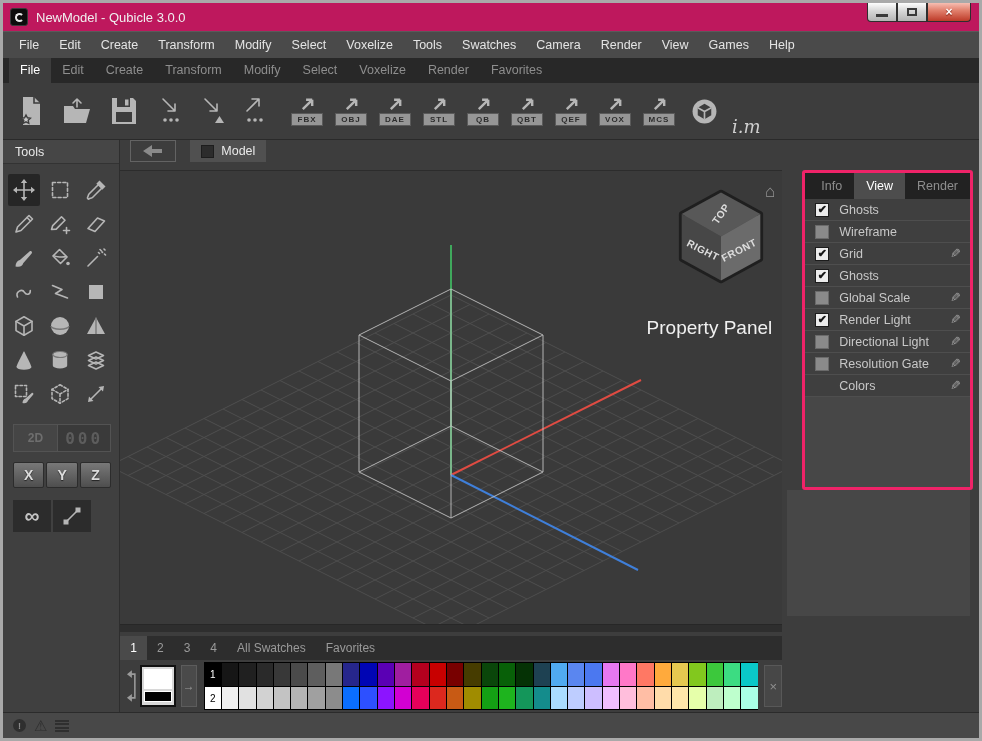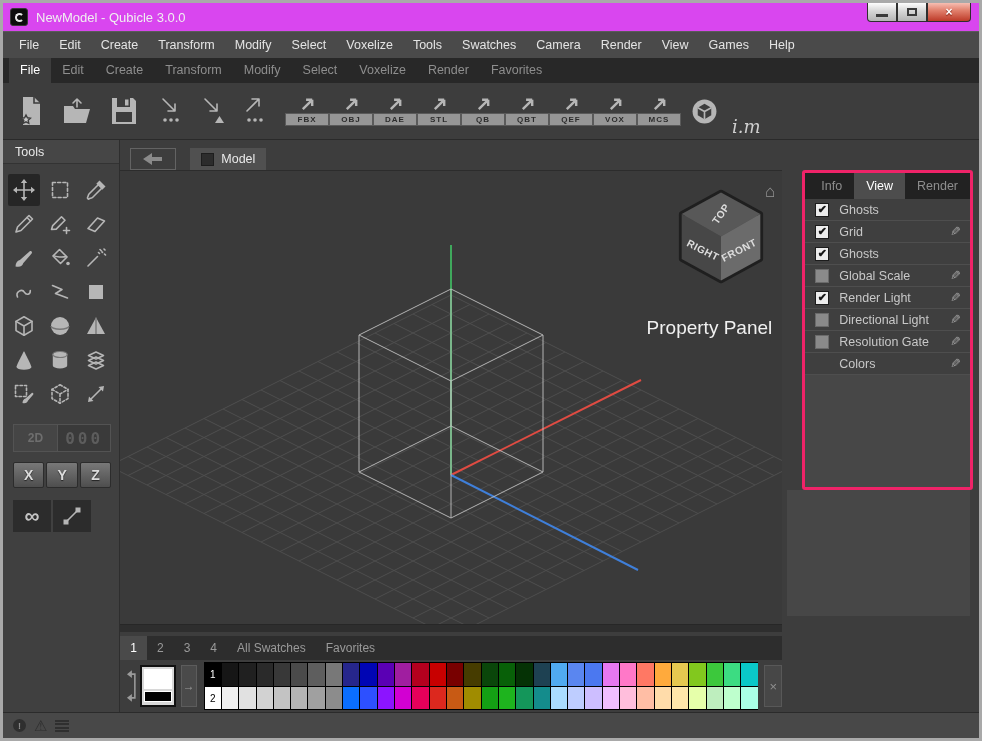--- a/index.html
+++ b/index.html
@@ -2,21 +2,21 @@
 <html><head>
 <meta charset="utf-8">
 <style>
   * { margin:0; padding:0; box-sizing:border-box; }
   html,body { width:982px; height:741px; background:#6d6d6d; overflow:hidden;
               font-family:"Liberation Sans", sans-serif; }
   .win { width:982px; height:741px; border:3px solid #a9a9a9; outline:1px solid #5c5c5c;
          background:#3d3d3d; display:flex; flex-direction:column; }
 
   
-  .titlebar { height:28px; background:#d946ef; display:flex; align-items:center;
+  .titlebar { height:28px; background:#be185d; display:flex; align-items:center;
               padding-left:7px; position:relative; flex:0 0 28px; }
   .appicon { width:18px; height:18px; background:#0d0d0d; border:1px solid #3a3a3a;
              border-radius:3px; display:flex; align-items:center; justify-content:center; }
   .appicon i { display:block; width:9px; height:9px; border:2px solid #e8e8e8; border-radius:50%;
                border-right-color:transparent; }
   .title { color:#f0f0f0; font-size:13px; margin-left:8px; }
   .wincontrols { position:absolute; top:0; right:8px; display:flex; }
   .wbtn { height:19px; border:1px solid #2e2e2e; border-top:none; display:flex;
           align-items:center; justify-content:center; }
   .wbtn.mn, .wbtn.mx { width:30px; background:linear-gradient(#fdfdfd,#d6d6d6 45%,#b4b4b4); }
@@ -37,21 +37,21 @@
   .ribbon span.active { background:#3d3d3d; color:#fff; }
 
   
   .toolbar { height:57px; background:#3d3d3d; border-bottom:1px solid #2a2a2a; display:flex;
              align-items:center; padding:0 14px; flex:0 0 57px; }
   .tb-group { display:flex; align-items:center; gap:16px; }
   .tb-gap { width:20px; }
   .tbicon { display:flex; align-items:center; justify-content:center; }
   .exp-btn { display:flex; flex-direction:column; align-items:center; width:36px; }
   .chip { background:#969696; color:#2c2c2c; font-size:8px; font-weight:bold;
-          letter-spacing:1px; padding:1px 0; width:44px; text-align:center; margin-top:1px;
+          letter-spacing:1px; padding:1px 0; width:32px; text-align:center; margin-top:1px;
           border:1px solid #5a5a5a; }
   .signature { font-family:"DejaVu Serif", serif; font-style:italic; color:#cfcfcf;
                font-size:18px; margin-left:14px;margin-top:31px; }
 
   
   .main { flex:1 1 auto; display:flex; min-height:0; }
   .toolspanel { width:122px; background:#404040; border-right:1px solid #2e2e2e;
                 display:flex; flex-direction:column; }
   .tools-header { height:24px; line-height:24px; background:#464646; color:#e8e8e8;
                   font-size:12.5px; padding-left:12px; border-bottom:1px solid #333; }
@@ -73,21 +73,21 @@
   .xyzrow { display:flex; gap:2px; margin:10px 8px 0 10px; }
   .axisbtn { flex:1; height:26px; background:linear-gradient(#787878,#4e4e4e);
              border:1px solid #2c2c2c; border-radius:2px; color:#dcdcdc; font-weight:bold;
              font-size:14px; display:flex; align-items:center; justify-content:center;
              text-shadow:0 1px 1px #222; }
   .maskrow { display:flex; gap:2px; margin:12px 28px 0 10px; }
   .sqbtn { flex:1; height:32px; background:#2c2c2c; display:flex; align-items:center;
            justify-content:center; color:#c4c4c4; }
 
   .centercol { width:662px; display:flex; flex-direction:column; }
-  .vp-topbar { height:30px; background:#3d3d3d; display:flex; align-items:flex-end; flex:0 0 30px; }
+  .vp-topbar { height:30px; background:#3d3d3d; display:flex; align-items:flex-start; flex:0 0 30px; }
   .backbtn { width:46px; height:22px; margin-left:10px; border:1px solid #636363;
              display:flex; align-items:center; justify-content:center; }
   .modeltab { height:22px; margin-left:14px; background:#505050; display:flex; align-items:center;
               gap:7px; padding:0 11px; }
   .modeltab .sq { width:13px; height:13px; background:#2c2c2c; border:1px solid #1d1d1d; }
   .modeltab .lbl { color:#eaeaea; font-size:12.5px; }
   .viewport { height:454px; background:#3a3a3a; position:relative; overflow:hidden;
               border-top:1px solid #2c2c2c; flex:0 0 454px; }
   .viewport > svg.world { position:absolute; left:0; top:0; }
   .annotation { position:absolute; top:146px; right:10px; color:#f0f0f0; font-size:19px; }
@@ -656,20 +656,24 @@
             <span>Info</span>
             <span class="active">View</span>
             <span>Render</span>
           </div>
         <div class="plist" id="plist">
             <div class="prow">
               <span class="cb on">✔</span>
               <span class="plbl">Ghosts</span>
             </div>
             <div class="prow">
+              <span class="cb off"></span>
+              <span class="plbl">Wireframe</span>
+            </div>
+            <div class="prow">
               <span class="cb on">✔</span>
               <span class="plbl">Grid</span>
               <span class="pencil">✎</span>
             </div>
             <div class="prow">
               <span class="cb on">✔</span>
               <span class="plbl">Ghosts</span>
             </div>
             <div class="prow">
               <span class="cb off"></span>

